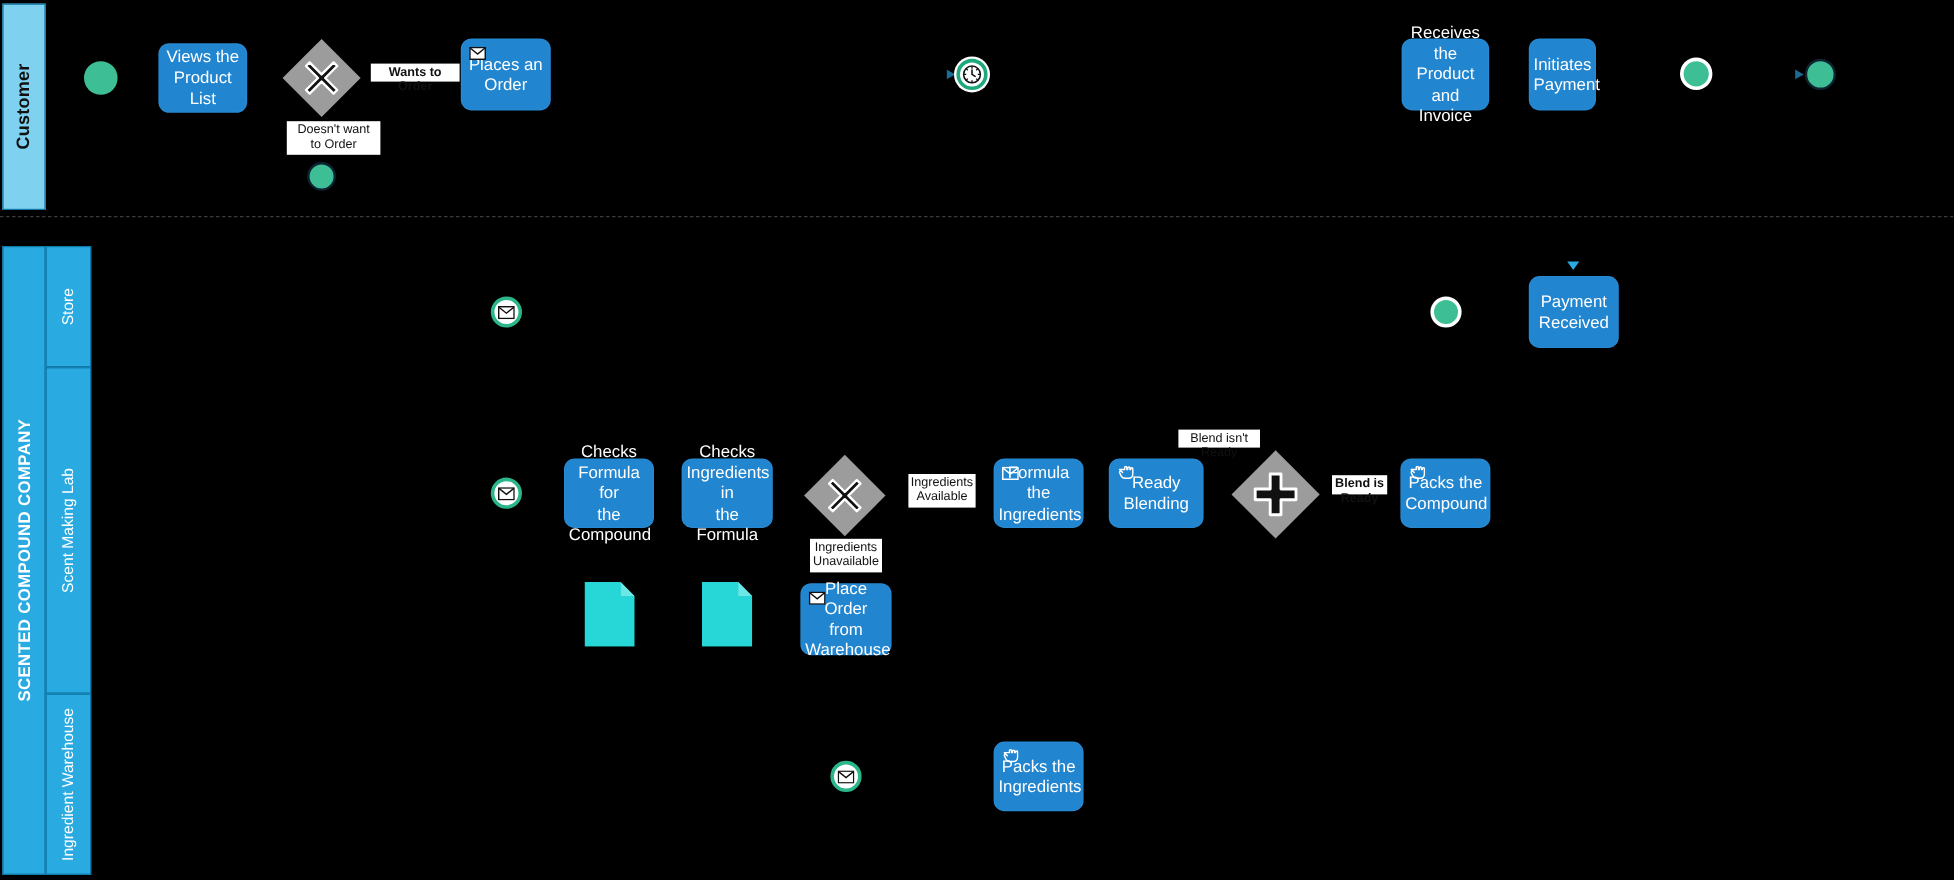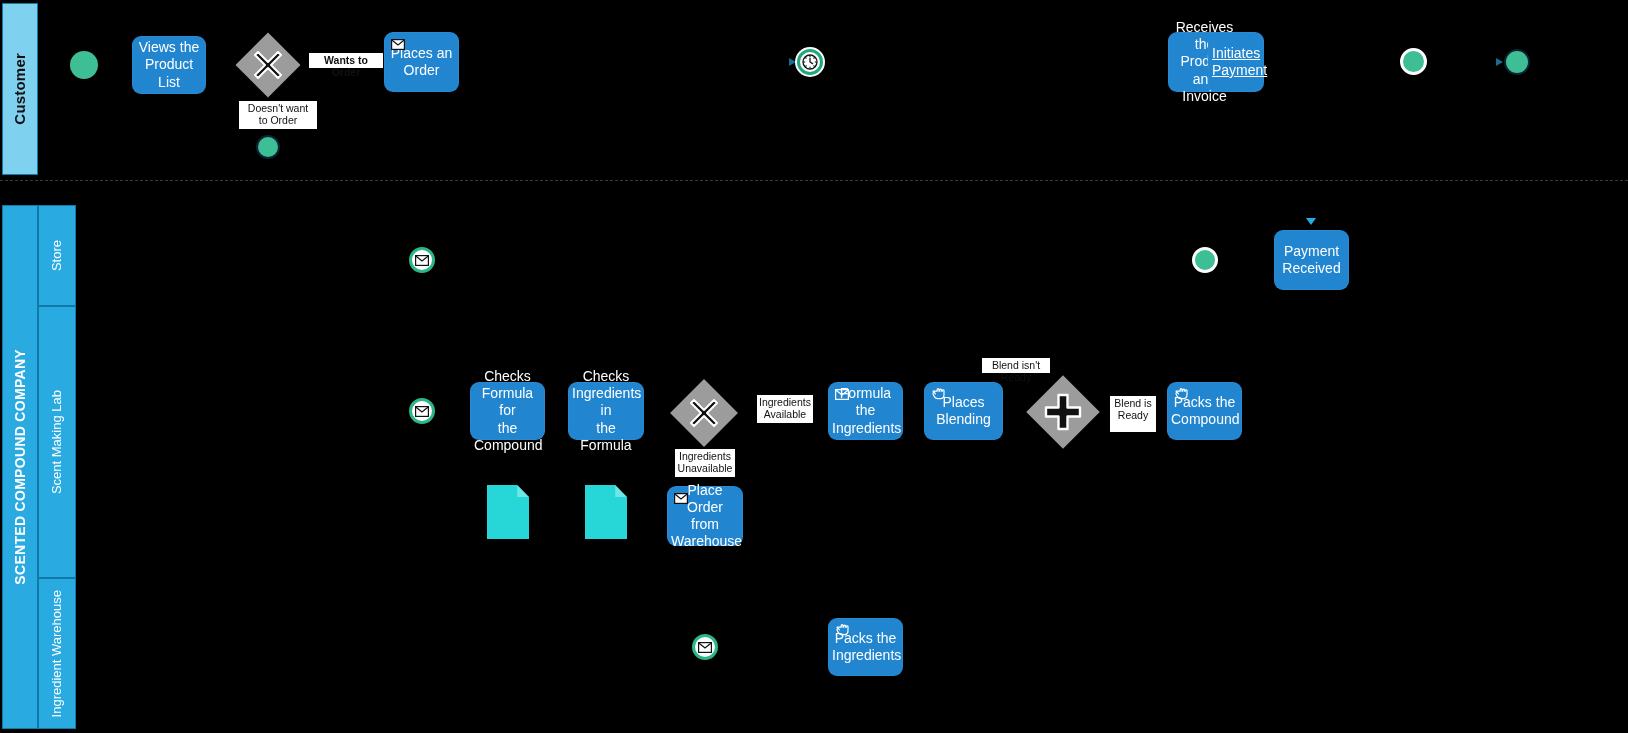--- a/index.html
+++ b/index.html
@@ -265,21 +265,21 @@
       <path d="M8 4.3 L8 8 L10.6 9.6" fill="none" stroke="#111111" stroke-width="1.3" stroke-linecap="round"></path>
     </svg>
   </div>
 
   <div class="task" style="left:1168px; top:32px; width:73px; height:60px;">
     <span class="tlabel" style="white-space: pre-line;">Receives the
 Product and
 Invoice</span>
   </div>
 
-  <div class="task" style="left:1208px; top:32px; width:56px; height:60px;text-decoration:underline;">
+  <div class="task" style="left:1274px; top:32px; width:56px; height:60px;">
     <span class="tlabel" style="white-space: pre-line;">Initiates
 Payment</span>
   </div>
 
   <div class="event ev-end-thick" style="left:1400px; top:48px; width:27px; height:27px;"></div>
 
   <div class="arrowhead arrow-right" style="left:1496px; top:58px;"></div>
   <div class="event ev-end" style="left:1504px; top:49px; width:26px; height:26px;"></div>
 
   <div class="event ev-msg" style="left:409px; top:247px; width:26px; height:26px;">
@@ -342,35 +342,35 @@
     <span class="tlabel" style="white-space: pre-line;">Formula the
 Ingredients</span>
   </div>
 
   <div class="task" style="left:924px; top:382px; width:79px; height:58px;">
     <span class="ticon">
       <svg width="14" height="12" viewBox="0 0 14 12">
         <path d="M2 3.2 h4.2 v-1.6 a0.9 0.9 0 0 1 1.8 0 v1.6 h0.8 v-1.2 a0.9 0.9 0 0 1 1.8 0 v1.2 h0.7 v-0.8 a0.9 0.9 0 0 1 1.7 0 v4.4 c0 2.2 -1.5 3.8 -3.6 3.8 h-2.6 c-1.9 0 -3.2 -1.1 -3.8 -2.6 l-1 -2.3 a0.9 0.9 0 0 1 1.4 -1 l1.1 1.1 z" fill="none" stroke="#ffffff" stroke-width="1.2" stroke-linejoin="round"></path>
       </svg>
     </span>
-    <span class="tlabel" style="white-space: pre-line;">Places Blending</span>
+    <span class="tlabel" style="white-space: pre-line;">Ready Blending</span>
   </div>
 
   <div class="flow-label" style="left: 982px; top: 358px; width: 68px; height: 15px; white-space: pre-line;">Blend isn't Ready</div>
 
   <div class="gw-wrap" style="left:1026px; top:375px; width:74px; height:74px;">
     <div class="gateway" style="left:11px; top:11px; width:52px; height:52px;"></div>
     <div class="gw-glyph">
       <svg width="48" height="48" viewBox="0 0 48 48">
         <path d="M19.5 7 h9 v12.5 h12.5 v9 h-12.5 v12.5 h-9 v-12.5 h-12.5 v-9 h12.5 z" fill="#111111" stroke="#ffffff" stroke-width="2.4" stroke-linejoin="round"></path>
       </svg>
     </div>
   </div>
 
-  <div class="flow-label" style="left: 1110px; top: 396px; width: 46px; height: 36px; white-space: pre-line;">Blend is
+  <div class="flow-label" style="left: 1110px; top: 396px; width: 46px; height: 16px; white-space: pre-line; font-weight: bold;">Blend is
 Ready</div>
 
   <div class="task" style="left:1167px; top:382px; width:75px; height:58px;">
     <span class="ticon">
       <svg width="14" height="12" viewBox="0 0 14 12">
         <path d="M2 3.2 h4.2 v-1.6 a0.9 0.9 0 0 1 1.8 0 v1.6 h0.8 v-1.2 a0.9 0.9 0 0 1 1.8 0 v1.2 h0.7 v-0.8 a0.9 0.9 0 0 1 1.7 0 v4.4 c0 2.2 -1.5 3.8 -3.6 3.8 h-2.6 c-1.9 0 -3.2 -1.1 -3.8 -2.6 l-1 -2.3 a0.9 0.9 0 0 1 1.4 -1 l1.1 1.1 z" fill="none" stroke="#ffffff" stroke-width="1.2" stroke-linejoin="round"></path>
       </svg>
     </span>
     <span class="tlabel" style="white-space: pre-line;">Packs the
 Compound</span>

